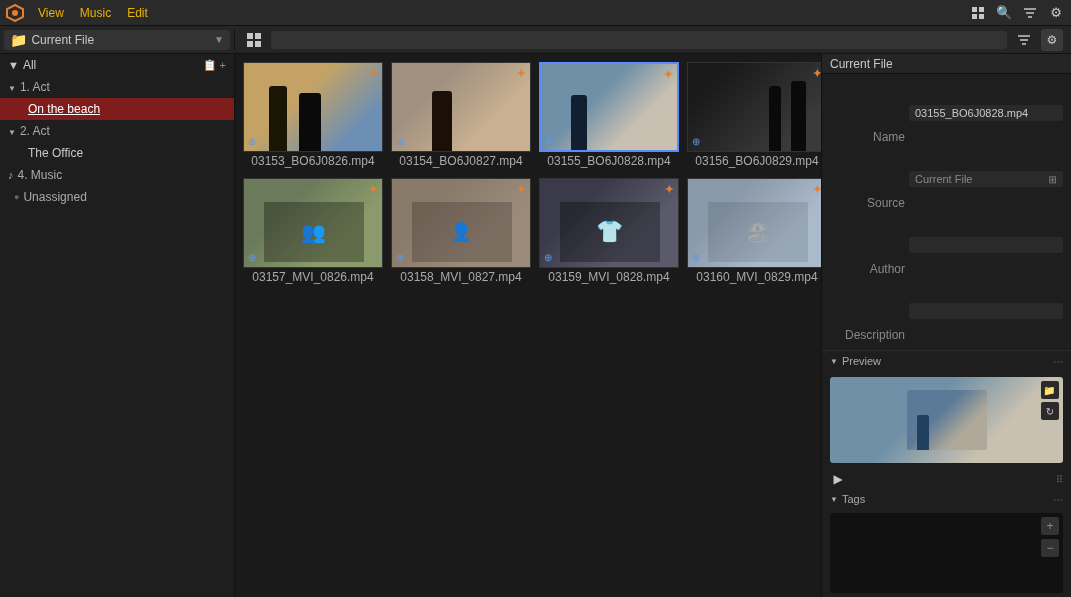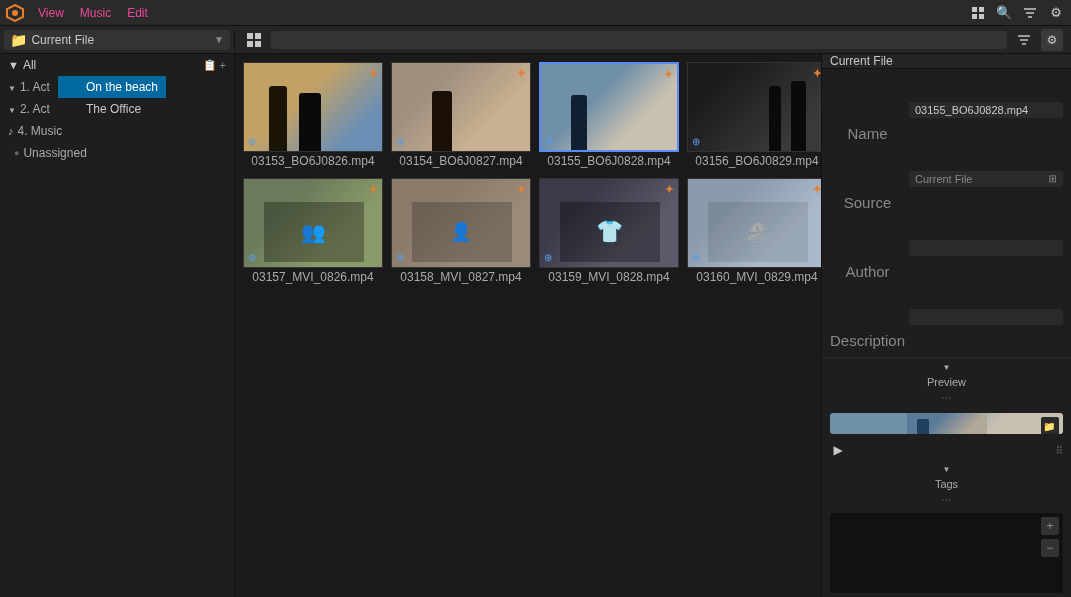--- a/index.html
+++ b/index.html
@@ -29,21 +29,21 @@
       width: 22px;
       height: 22px;
       display: flex;
       align-items: center;
       justify-content: center;
       margin-right: 4px;
     }
     .top-menubar .menu-item {
       padding: 2px 8px;
       cursor: pointer;
-      color: #ec4899;
+      color: #eab308;
     }
     .top-menubar .spacer { flex: 1; }
     .top-menubar .right-icons {
       display: flex;
       align-items: center;
       gap: 4px;
     }
     .icon-btn {
       width: 22px;
       height: 22px;
@@ -150,38 +150,39 @@
       align-items: center;
       padding: 4px 8px;
       cursor: pointer;
       gap: 4px;
     }
     .sidebar-all-label { flex: 1; }
     .sidebar-all-icons { display: flex; gap: 2px; }
 
     .sidebar-group {
       display: flex;
-      flex-direction: row;
+      flex-direction: column;
     }
     .sidebar-group-header {
       display: flex;
       align-items: center;
       padding: 4px 8px;
       cursor: pointer;
       gap: 4px;
       color: #aaa;
     }
     .sidebar-item {
       padding: 4px 8px 4px 28px;
       cursor: pointer;
       color: #c8c8c8;
     }
     .sidebar-item.active {
-      background: #0369a1;
+      background: #7f1d1d;
       color: #fff;
+      text-decoration: underline;
     }
     .sidebar-music-row {
       display: flex;
       align-items: center;
       padding: 4px 8px;
       cursor: pointer;
       color: #aaa;
       gap: 4px;
     }
     .sidebar-unassigned {
@@ -277,23 +278,23 @@
       border-bottom: 1px solid #2a2a2a;
     }
     .prop-row {
       display: flex;
       align-items: center;
       padding: 2px 8px;
       gap: 4px;
     }
     .prop-label {
       width: 75px;
-      text-align: center;
+      text-align: right;
       color: #888;
-      font-size: 15px;
+      font-size: 12px;
       flex-shrink: 0;
       margin-top: 48px;
     }
     .prop-value {
       flex: 1;
       background: #2a2a2a;
       border: none;
       border-radius: 2px;
       padding: 2px 6px;
       color: #c8c8c8;
@@ -312,21 +313,20 @@
     .prop-value-source .pv-icon { font-size: 10px; color: #888; }
 
     .section-header {
       display: flex;
       align-items: center;
       padding: 4px 8px;
       cursor: pointer;
       gap: 4px;
       color: #aaa;
       font-size: 11px;
-      flex-direction: column;
     }
     .section-header .sh-arrow { font-size: 9px; }
     .section-header .sh-label { flex: 1; }
     .section-header .sh-menu { font-size: 10px; color: #666; }
 
     .preview-box {
       margin: 6px 8px;
       background: #111;
       border-radius: 3px;
       height: 120px;

